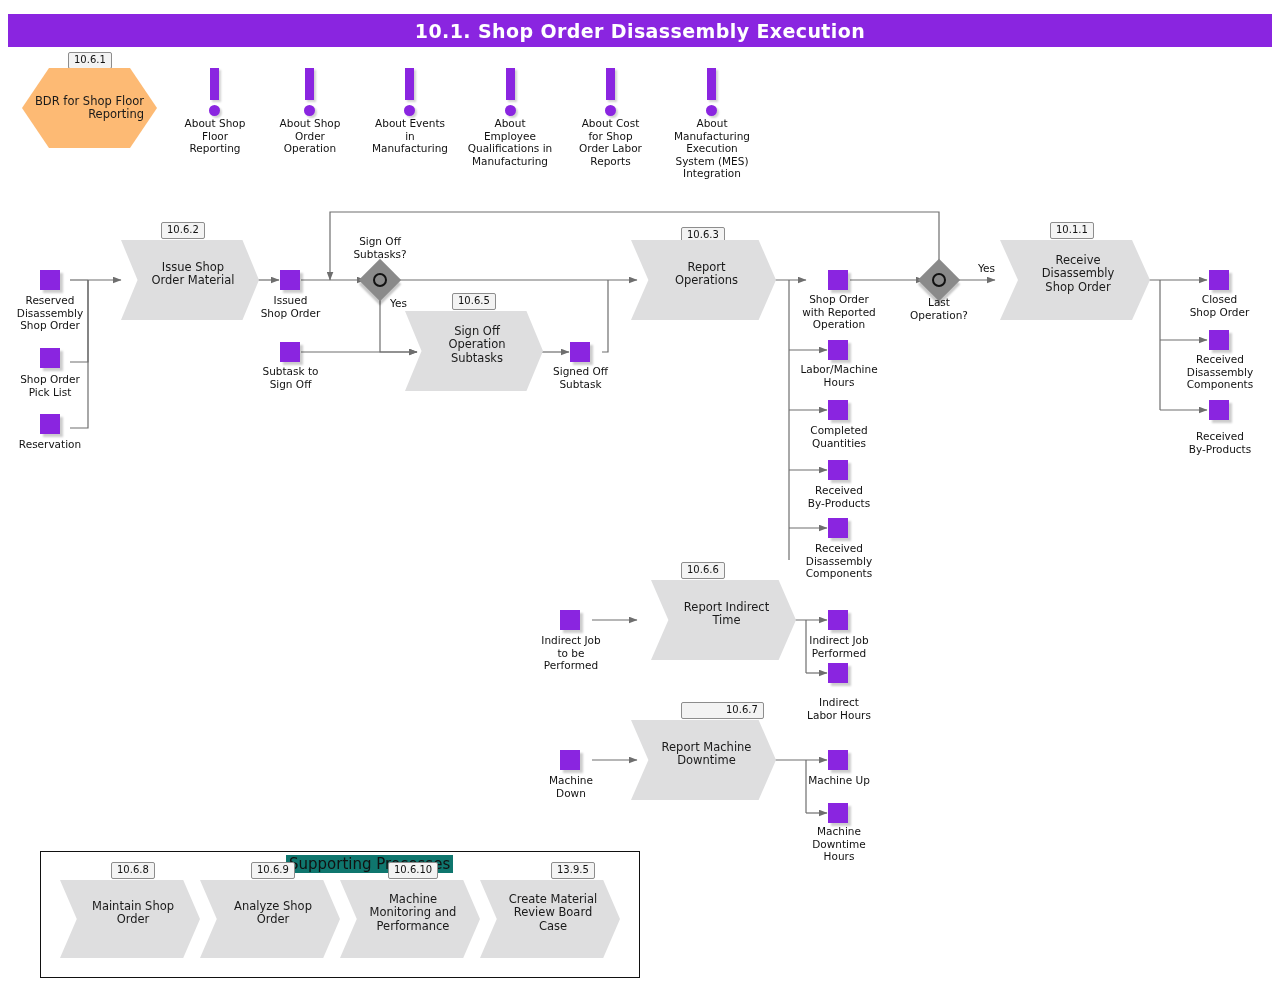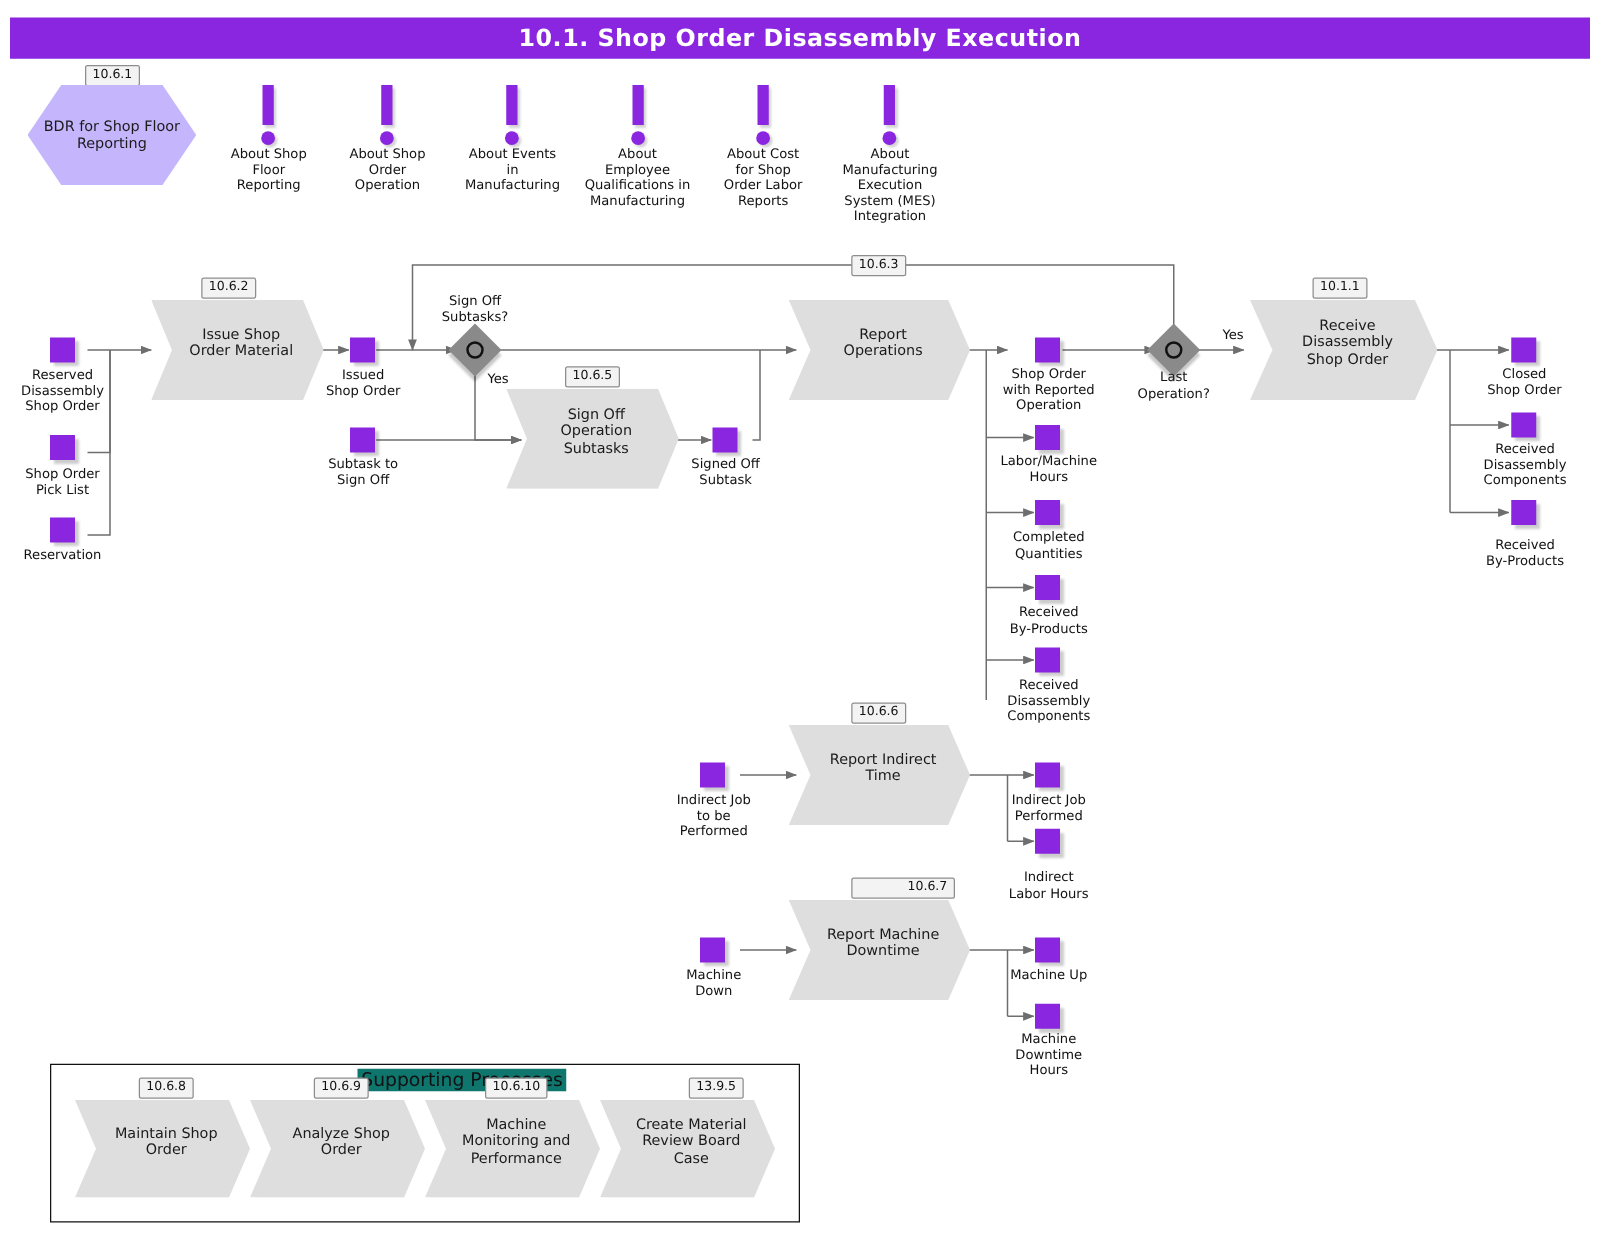--- a/index.html
+++ b/index.html
@@ -43,25 +43,25 @@
     display: flex;
     align-items: center;
     justify-content: center;
     padding: 0 14px 12px 20px;
     clip-path: polygon(0% 0%, 88% 0%, 100% 50%, 88% 100%, 0% 100%, 12% 50%);
     filter: drop-shadow(3px 3px 2px rgba(0,0,0,.22));
   }
   
   .hexa {
     position: absolute;
-    background: #c4b5fd;
+    background: #fdba74;
     color: #1a1a1a;
     font-size: 11.5px;
     line-height: 13.5px;
-    text-align: center;
+    text-align: right;
     display: flex;
     align-items: center;
     justify-content: center;
     padding: 0 8px;
     clip-path: polygon(20% 0%, 80% 0%, 100% 50%, 80% 100%, 20% 100%, 0% 50%);
     filter: drop-shadow(3px 3px 2px rgba(0,0,0,.20));
   }
   
   .tag {
     position: absolute;
@@ -315,21 +315,21 @@
   <div class="proc" style="left:405px; top:311px; width:138px; height:80px;">
     <span style="white-space:pre-line;">Sign Off
 Operation
 Subtasks</span>
   </div>
 
   <div class="dataobj" style="left:570px; top:342px;"></div>
   <div class="objlabel" style="left:533px; top:365px; width:95px;">Signed Off
 Subtask</div>
 
-  <div class="tag" style="left:681px; top:204px;">10.6.3</div>
+  <div class="tag" style="left:681px; top:227px;">10.6.3</div>
   <div class="proc" style="left:631px; top:240px; width:145px; height:80px;">
     <span style="white-space:pre-line;">Report
 Operations</span>
   </div>
 
   <div class="dataobj" style="left:828px; top:270px;"></div>
   <div class="objlabel" style="left:789px; top:293px; width:100px;">Shop Order
 with Reported
 Operation</div>
 
@@ -377,21 +377,21 @@
   <div class="dataobj" style="left:1209px; top:400px;"></div>
   <div class="objlabel" style="left:1170px; top:430px; width:100px;">Received
 By-Products</div>
 
   <div class="dataobj" style="left:560px; top:610px;"></div>
   <div class="objlabel" style="left:521px; top:634px; width:100px;">Indirect Job
 to be
 Performed</div>
 
   <div class="tag" style="left:681px; top:562px;">10.6.6</div>
-  <div class="proc" style="left:631px; top:580px; width:145px; height:80px;">
+  <div class="proc" style="left:651px; top:580px; width:145px; height:80px;">
     <span style="white-space:pre-line;">Report Indirect
 Time</span>
   </div>
 
   <div class="dataobj" style="left:828px; top:610px;"></div>
   <div class="objlabel" style="left:789px; top:634px; width:100px;">Indirect Job
 Performed</div>
 
   <div class="dataobj" style="left:828px; top:663px;"></div>
   <div class="objlabel" style="left:789px; top:696px; width:100px;">Indirect

